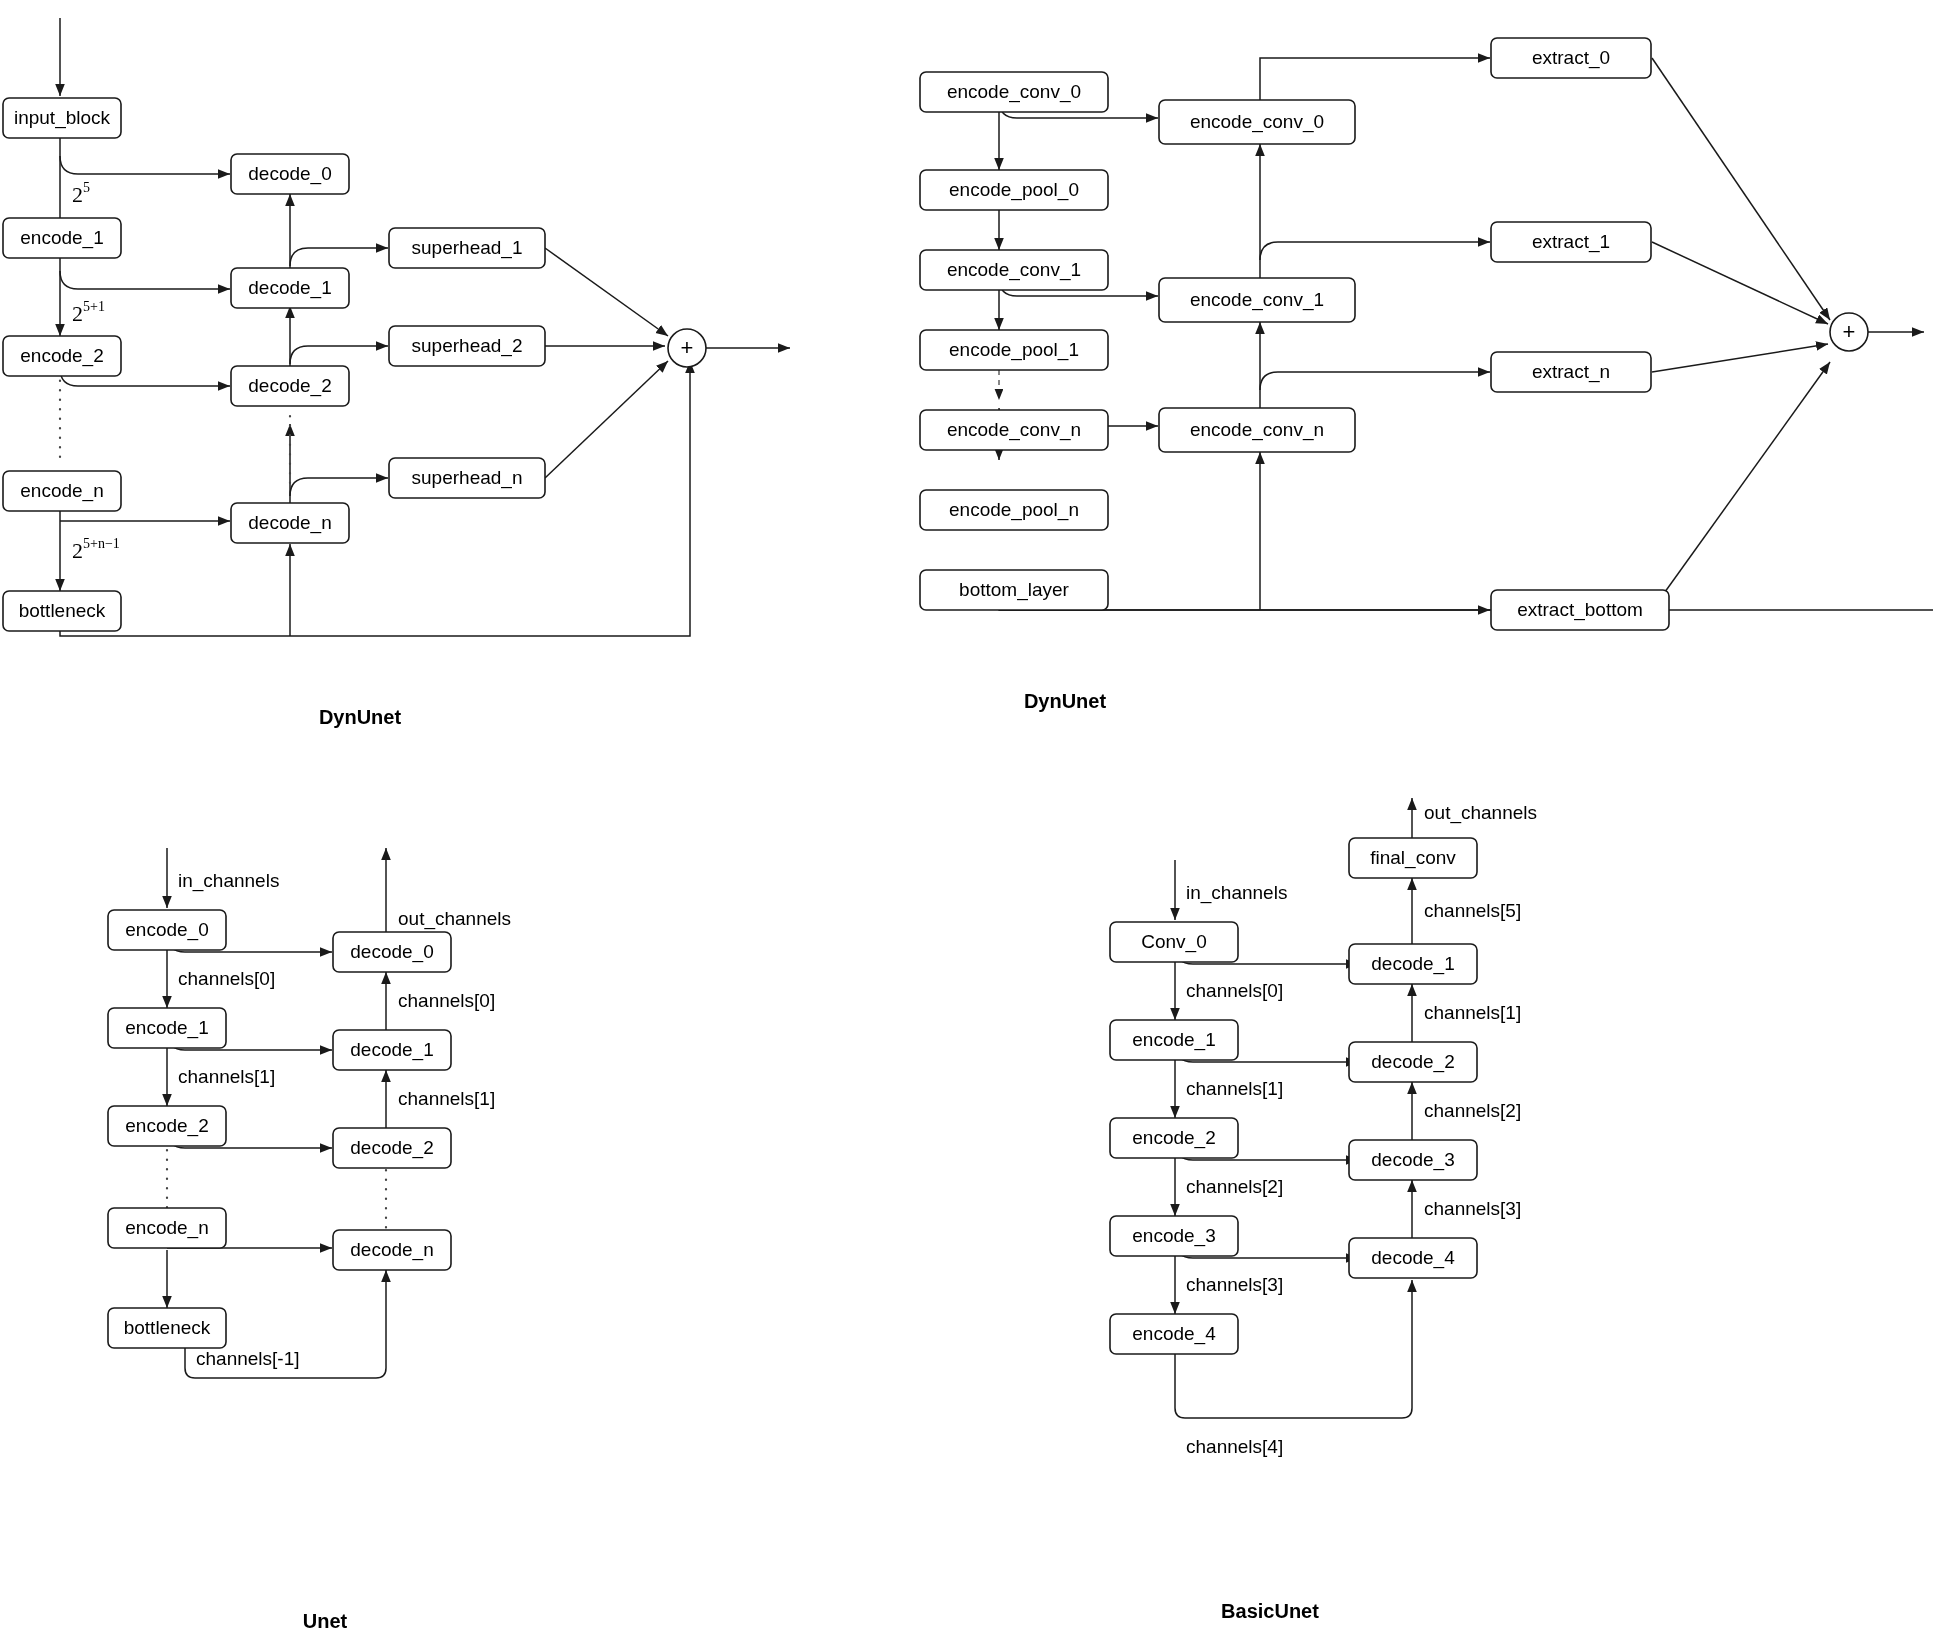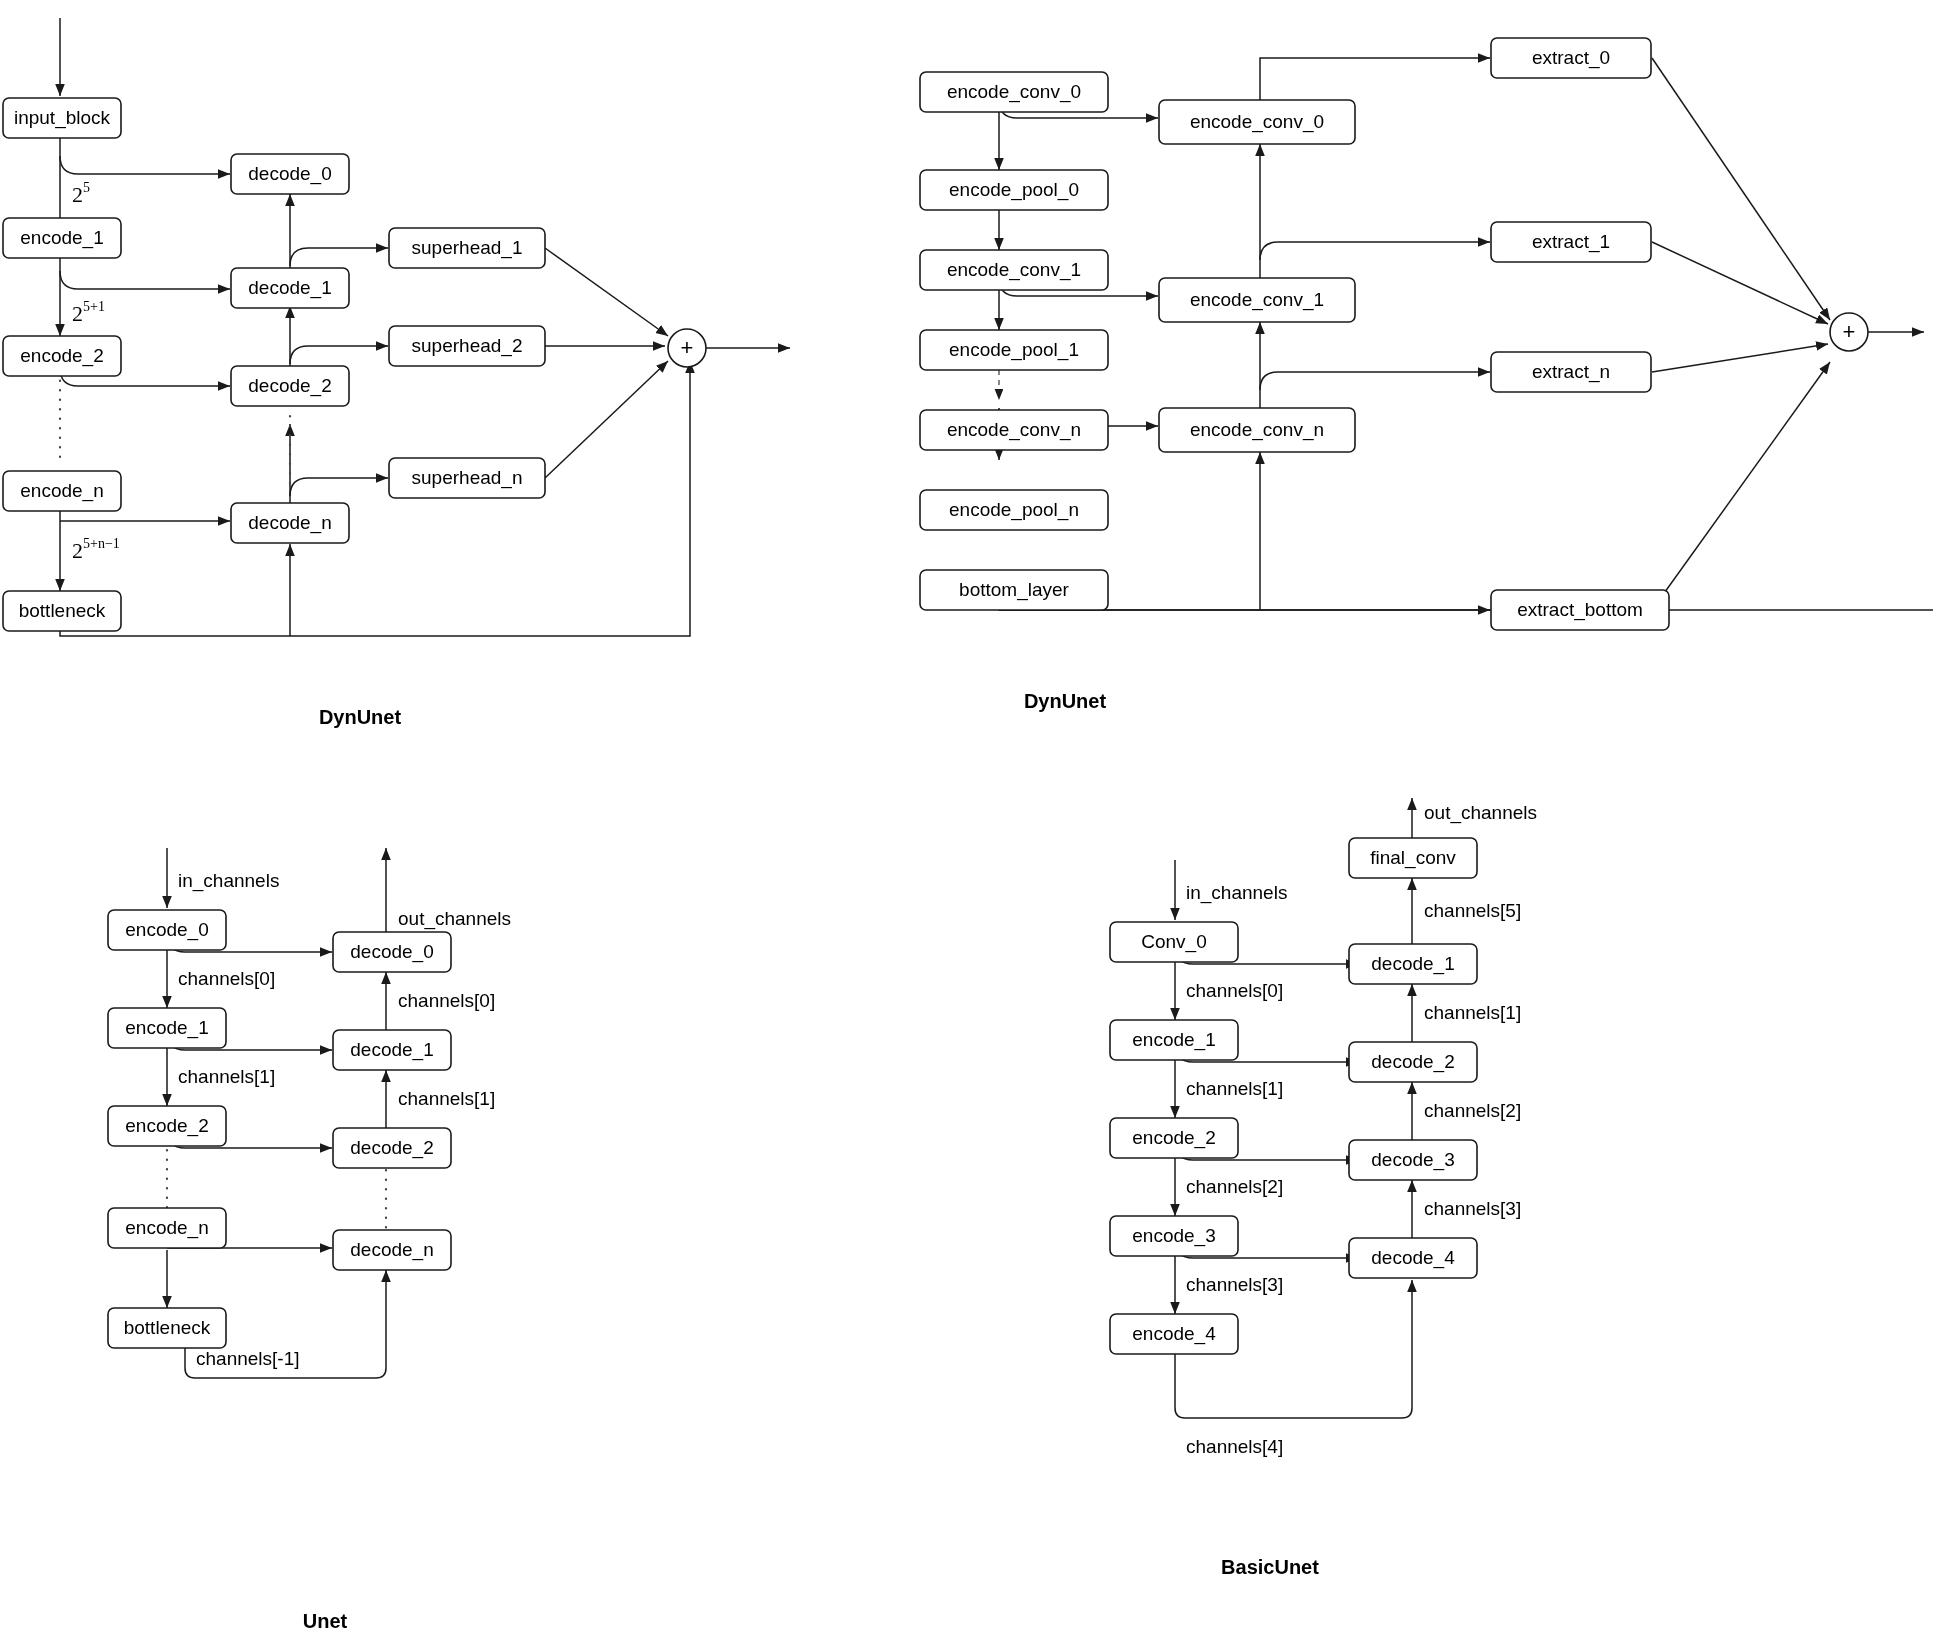--- a/index.html
+++ b/index.html
@@ -396,14 +396,14 @@
   <text class="elabel" x="106" y="172">channels[0]</text>
   <text class="elabel" x="106" y="270">channels[1]</text>
   <text class="elabel" x="106" y="368">channels[2]</text>
   <text class="elabel" x="106" y="466">channels[3]</text>
   <text class="elabel" x="106" y="628">channels[4]</text>
   <text class="elabel" x="344" y="92">channels[5]</text>
   <text class="elabel" x="344" y="194">channels[1]</text>
   <text class="elabel" x="344" y="292">channels[2]</text>
   <text class="elabel" x="344" y="390">channels[3]</text>
 </svg>
-<div class="caption" style="left:0;top:736px;width:380px;">BasicUnet</div>
+<div class="caption" style="left:0;top:780px;width:380px;">BasicUnet</div>
 </div>
 
 </body></html>

